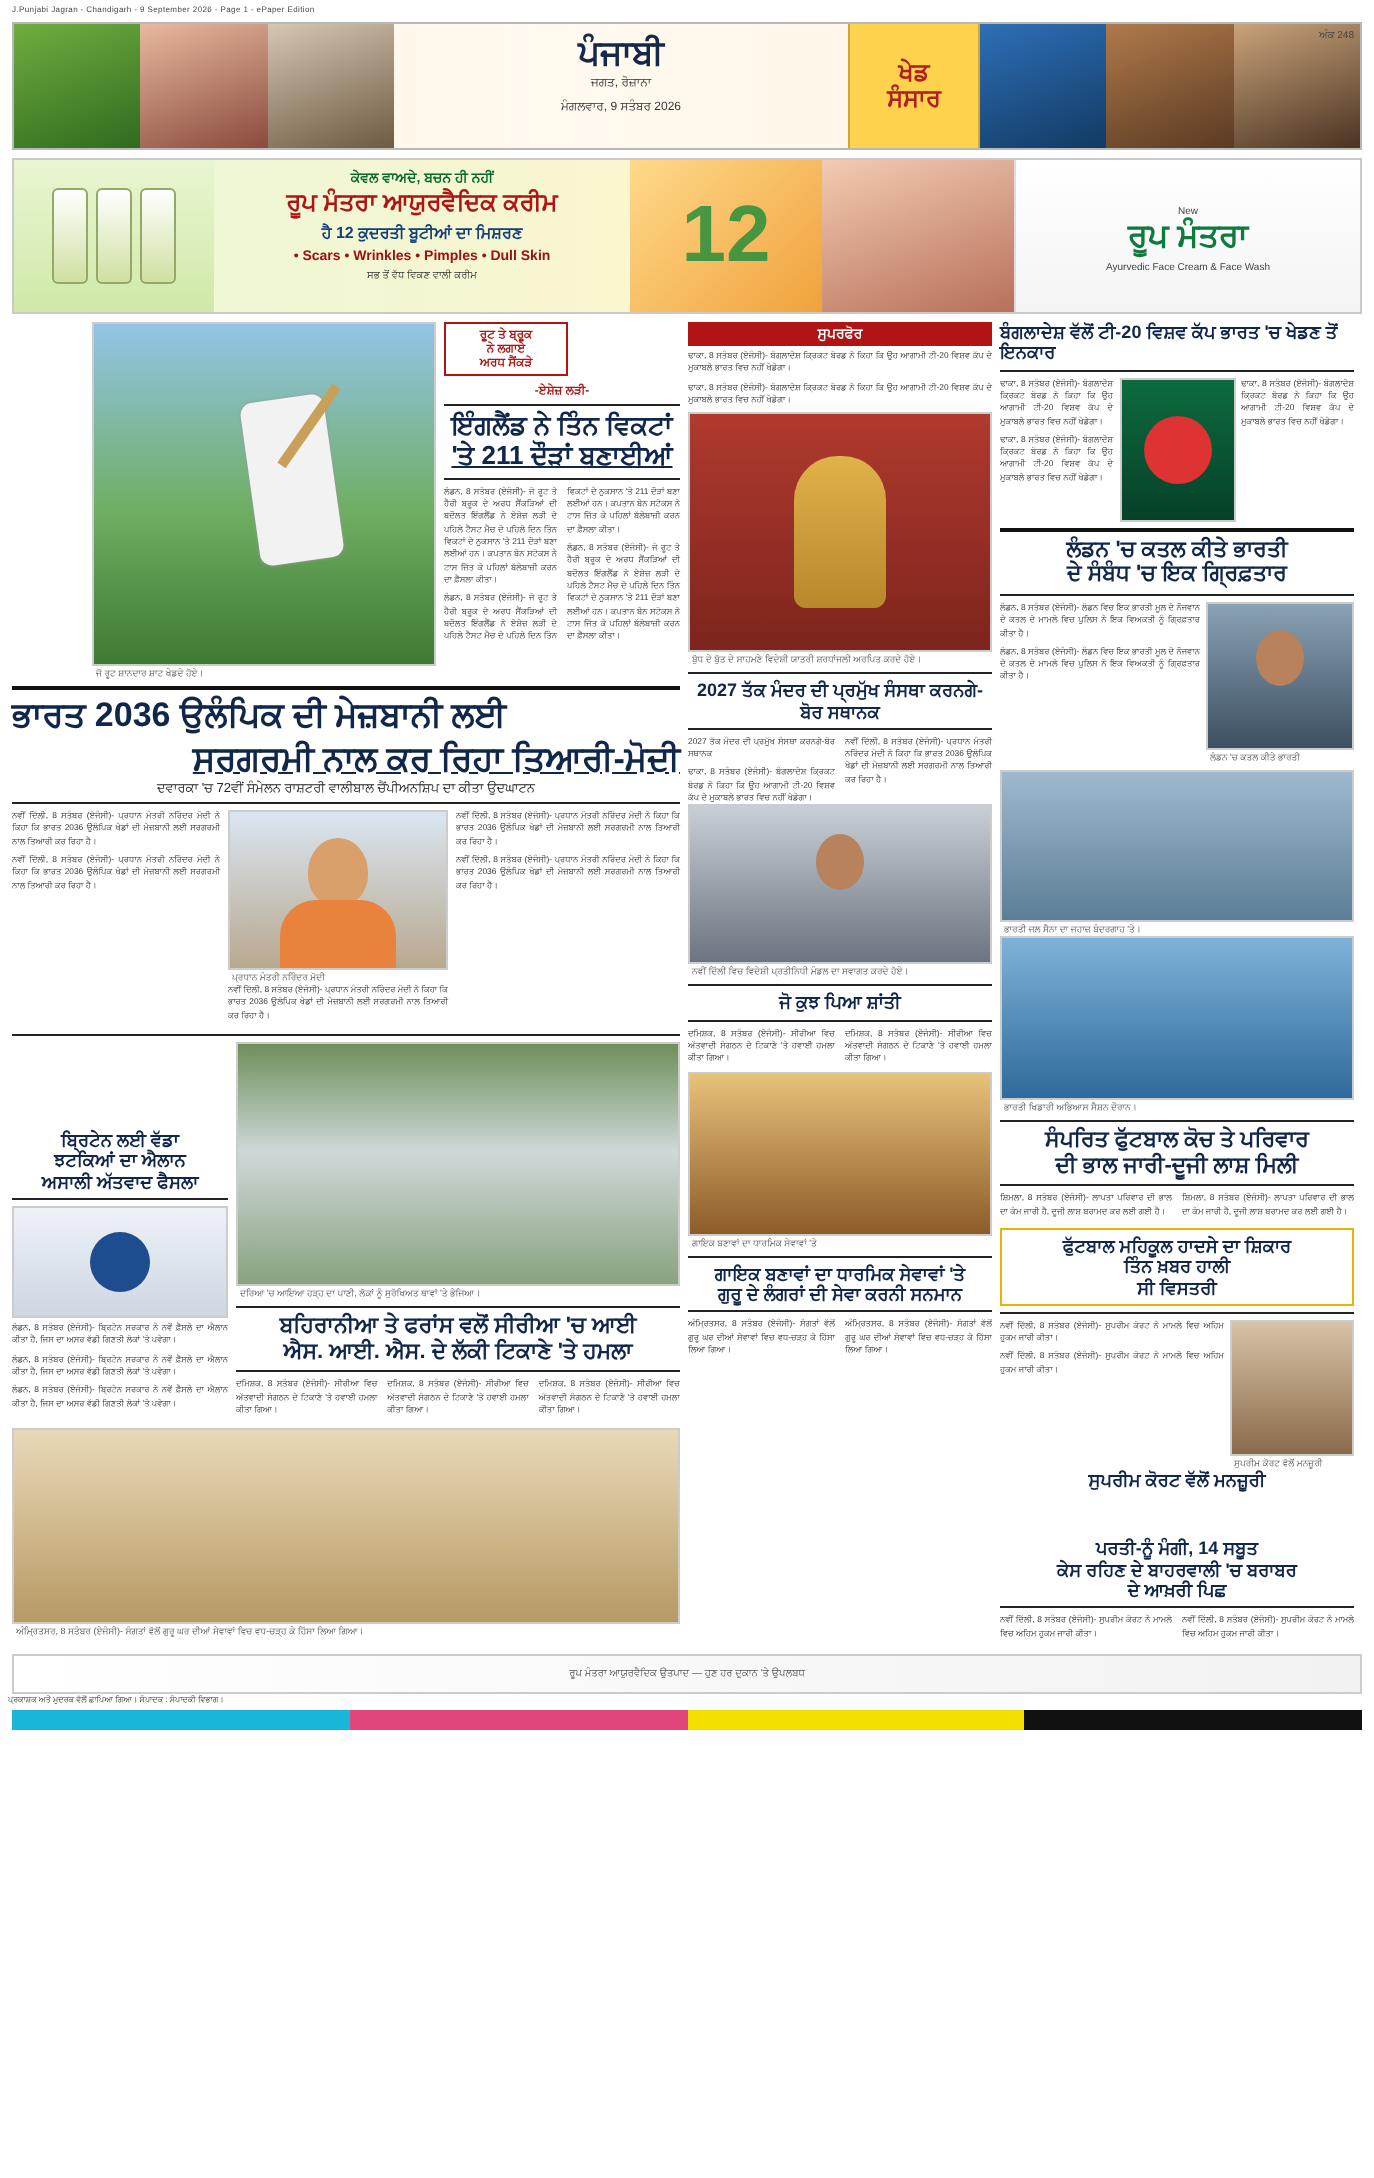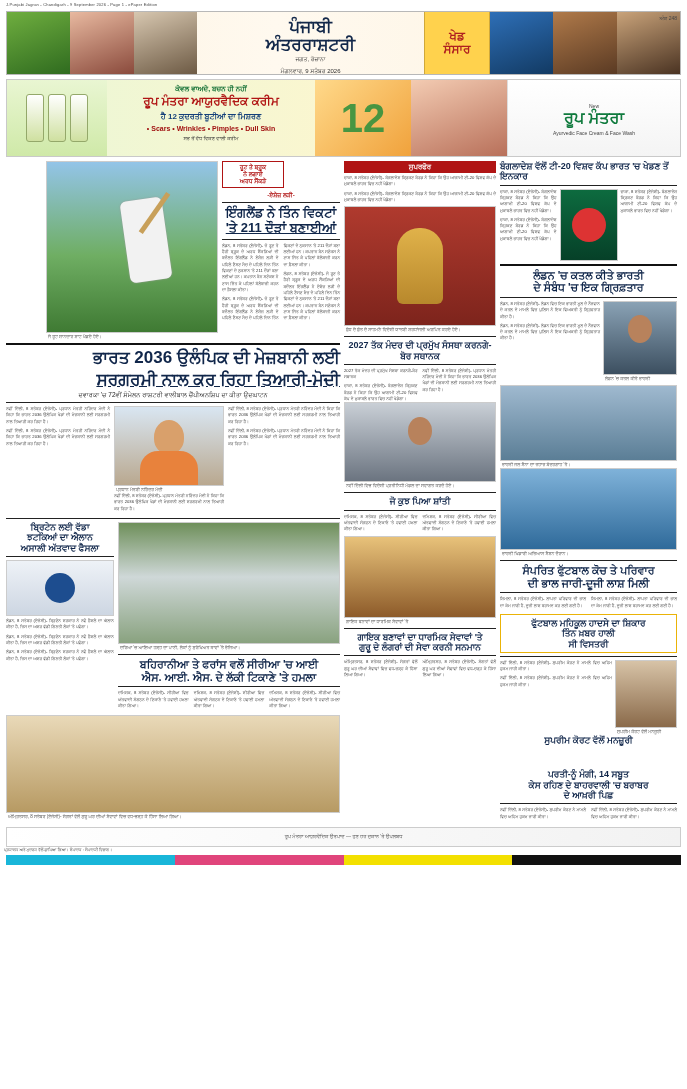--- a/index.html
+++ b/index.html
@@ -108,21 +108,20 @@
   <div class="microbar">J.Punjabi Jagran - Chandigarh - 9 September 2026 - Page 1 - ePaper Edition</div>
 
   <div class="masthead">
     <div class="mh-photos-left">
       <div class="mh-ph p1"></div>
       <div class="mh-ph p2"></div>
       <div class="mh-ph p3"></div>
     </div>
     <div class="mh-center">
       <div class="mh-title">ਪੰਜਾਬੀ</div>
-      <div class="mh-title">ਅੰਤਰਰਾਸ਼ਟਰੀ</div>
       <div class="mh-sub">ਜਗਤ, ਰੋਜ਼ਾਨਾ</div>
       <div class="mh-date">ਮੰਗਲਵਾਰ, 9 ਸਤੰਬਰ 2026</div>
     </div>
     <div class="mh-khed">
       <b>ਖੇਡ</b>
       <b>ਸੰਸਾਰ</b>
     </div>
     <div class="mh-photos-right">
       <div class="mh-ph p4"></div>
       <div class="mh-ph p5"></div>
@@ -182,21 +181,21 @@
             <p>ਲੰਡਨ, 8 ਸਤੰਬਰ (ਏਜੰਸੀ)- ਜੋ ਰੂਟ ਤੇ ਹੈਰੀ ਬ੍ਰੂਕ ਦੇ ਅਰਧ ਸੈਂਕੜਿਆਂ ਦੀ ਬਦੌਲਤ ਇੰਗਲੈਂਡ ਨੇ ਏਸ਼ੇਜ਼ ਲੜੀ ਦੇ ਪਹਿਲੇ ਟੈਸਟ ਮੈਚ ਦੇ ਪਹਿਲੇ ਦਿਨ ਤਿੰਨ ਵਿਕਟਾਂ ਦੇ ਨੁਕਸਾਨ 'ਤੇ 211 ਦੌੜਾਂ ਬਣਾ ਲਈਆਂ ਹਨ। ਕਪਤਾਨ ਬੇਨ ਸਟੋਕਸ ਨੇ ਟਾਸ ਜਿੱਤ ਕੇ ਪਹਿਲਾਂ ਬੱਲੇਬਾਜ਼ੀ ਕਰਨ ਦਾ ਫ਼ੈਸਲਾ ਕੀਤਾ।</p>
             <p>ਲੰਡਨ, 8 ਸਤੰਬਰ (ਏਜੰਸੀ)- ਜੋ ਰੂਟ ਤੇ ਹੈਰੀ ਬ੍ਰੂਕ ਦੇ ਅਰਧ ਸੈਂਕੜਿਆਂ ਦੀ ਬਦੌਲਤ ਇੰਗਲੈਂਡ ਨੇ ਏਸ਼ੇਜ਼ ਲੜੀ ਦੇ ਪਹਿਲੇ ਟੈਸਟ ਮੈਚ ਦੇ ਪਹਿਲੇ ਦਿਨ ਤਿੰਨ ਵਿਕਟਾਂ ਦੇ ਨੁਕਸਾਨ 'ਤੇ 211 ਦੌੜਾਂ ਬਣਾ ਲਈਆਂ ਹਨ। ਕਪਤਾਨ ਬੇਨ ਸਟੋਕਸ ਨੇ ਟਾਸ ਜਿੱਤ ਕੇ ਪਹਿਲਾਂ ਬੱਲੇਬਾਜ਼ੀ ਕਰਨ ਦਾ ਫ਼ੈਸਲਾ ਕੀਤਾ।</p>
             <p>ਲੰਡਨ, 8 ਸਤੰਬਰ (ਏਜੰਸੀ)- ਜੋ ਰੂਟ ਤੇ ਹੈਰੀ ਬ੍ਰੂਕ ਦੇ ਅਰਧ ਸੈਂਕੜਿਆਂ ਦੀ ਬਦੌਲਤ ਇੰਗਲੈਂਡ ਨੇ ਏਸ਼ੇਜ਼ ਲੜੀ ਦੇ ਪਹਿਲੇ ਟੈਸਟ ਮੈਚ ਦੇ ਪਹਿਲੇ ਦਿਨ ਤਿੰਨ ਵਿਕਟਾਂ ਦੇ ਨੁਕਸਾਨ 'ਤੇ 211 ਦੌੜਾਂ ਬਣਾ ਲਈਆਂ ਹਨ। ਕਪਤਾਨ ਬੇਨ ਸਟੋਕਸ ਨੇ ਟਾਸ ਜਿੱਤ ਕੇ ਪਹਿਲਾਂ ਬੱਲੇਬਾਜ਼ੀ ਕਰਨ ਦਾ ਫ਼ੈਸਲਾ ਕੀਤਾ।</p>
           </div>
         </div>
       </div>
 
       <div class="rule2"></div>
 
       <div>
-        <div class="hl hl-xl" style="text-align:right;">ਭਾਰਤ 2036 ਉਲੰਪਿਕ ਦੀ ਮੇਜ਼ਬਾਨੀ ਲਈ</div>
+        <div class="hl hl-xl" style="text-align:left;">ਭਾਰਤ 2036 ਉਲੰਪਿਕ ਦੀ ਮੇਜ਼ਬਾਨੀ ਲਈ</div>
         <div class="hl hl-xl" style="text-align:right;margin-top:2px;text-decoration:underline;">ਸਰਗਰਮੀ ਨਾਲ ਕਰ ਰਿਹਾ ਤਿਆਰੀ-ਮੋਦੀ</div>
         <div class="sub">ਦਵਾਰਕਾ 'ਚ 72ਵੀਂ ਸੰਮੇਲਨ ਰਾਸ਼ਟਰੀ ਵਾਲੀਬਾਲ ਚੈਂਪੀਅਨਸ਼ਿਪ ਦਾ ਕੀਤਾ ਉਦਘਾਟਨ</div>
         <div class="rule"></div>
         <div style="display:flex;gap:4px;margin-top:2px;">
           <div class="txt" style="width:104px;">
             <p>ਨਵੀਂ ਦਿੱਲੀ, 8 ਸਤੰਬਰ (ਏਜੰਸੀ)- ਪ੍ਰਧਾਨ ਮੰਤਰੀ ਨਰਿੰਦਰ ਮੋਦੀ ਨੇ ਕਿਹਾ ਕਿ ਭਾਰਤ 2036 ਉਲੰਪਿਕ ਖੇਡਾਂ ਦੀ ਮੇਜ਼ਬਾਨੀ ਲਈ ਸਰਗਰਮੀ ਨਾਲ ਤਿਆਰੀ ਕਰ ਰਿਹਾ ਹੈ।</p>
             <p>ਨਵੀਂ ਦਿੱਲੀ, 8 ਸਤੰਬਰ (ਏਜੰਸੀ)- ਪ੍ਰਧਾਨ ਮੰਤਰੀ ਨਰਿੰਦਰ ਮੋਦੀ ਨੇ ਕਿਹਾ ਕਿ ਭਾਰਤ 2036 ਉਲੰਪਿਕ ਖੇਡਾਂ ਦੀ ਮੇਜ਼ਬਾਨੀ ਲਈ ਸਰਗਰਮੀ ਨਾਲ ਤਿਆਰੀ ਕਰ ਰਿਹਾ ਹੈ।</p>
           </div>
           <div style="width:110px;">
             <div class="photo ph-modi">
@@ -212,21 +211,21 @@
             <p>ਨਵੀਂ ਦਿੱਲੀ, 8 ਸਤੰਬਰ (ਏਜੰਸੀ)- ਪ੍ਰਧਾਨ ਮੰਤਰੀ ਨਰਿੰਦਰ ਮੋਦੀ ਨੇ ਕਿਹਾ ਕਿ ਭਾਰਤ 2036 ਉਲੰਪਿਕ ਖੇਡਾਂ ਦੀ ਮੇਜ਼ਬਾਨੀ ਲਈ ਸਰਗਰਮੀ ਨਾਲ ਤਿਆਰੀ ਕਰ ਰਿਹਾ ਹੈ।</p>
             <p>ਨਵੀਂ ਦਿੱਲੀ, 8 ਸਤੰਬਰ (ਏਜੰਸੀ)- ਪ੍ਰਧਾਨ ਮੰਤਰੀ ਨਰਿੰਦਰ ਮੋਦੀ ਨੇ ਕਿਹਾ ਕਿ ਭਾਰਤ 2036 ਉਲੰਪਿਕ ਖੇਡਾਂ ਦੀ ਮੇਜ਼ਬਾਨੀ ਲਈ ਸਰਗਰਮੀ ਨਾਲ ਤਿਆਰੀ ਕਰ ਰਿਹਾ ਹੈ।</p>
           </div>
         </div>
       </div>
 
       <div class="rule"></div>
 
       <div style="display:flex;gap:4px;">
         <div style="width:108px;">
-          <div class="hl hl-sm" style="text-align:center;">ਬ੍ਰਿਟੇਨ ਲਈ ਵੱਡਾ</div>
+          <div class="hl hl-sm" style="text-align:center;margin-top:44px;">ਬ੍ਰਿਟੇਨ ਲਈ ਵੱਡਾ</div>
           <div class="hl hl-sm" style="text-align:center;">ਝਟਕਿਆਂ ਦਾ ਐਲਾਨ</div>
           <div class="hl hl-sm" style="text-align:center;">ਅਸਾਲੀ ਅੱਤਵਾਦ ਫੈਸਲਾ</div>
           <div class="rule"></div>
           <div class="photo ph-logo">
             <div class="circ"></div>
           </div>
           <div class="txt" style="margin-top:2px;">
             <p>ਲੰਡਨ, 8 ਸਤੰਬਰ (ਏਜੰਸੀ)- ਬ੍ਰਿਟੇਨ ਸਰਕਾਰ ਨੇ ਨਵੇਂ ਫ਼ੈਸਲੇ ਦਾ ਐਲਾਨ ਕੀਤਾ ਹੈ, ਜਿਸ ਦਾ ਅਸਰ ਵੱਡੀ ਗਿਣਤੀ ਲੋਕਾਂ 'ਤੇ ਪਵੇਗਾ।</p>
             <p>ਲੰਡਨ, 8 ਸਤੰਬਰ (ਏਜੰਸੀ)- ਬ੍ਰਿਟੇਨ ਸਰਕਾਰ ਨੇ ਨਵੇਂ ਫ਼ੈਸਲੇ ਦਾ ਐਲਾਨ ਕੀਤਾ ਹੈ, ਜਿਸ ਦਾ ਅਸਰ ਵੱਡੀ ਗਿਣਤੀ ਲੋਕਾਂ 'ਤੇ ਪਵੇਗਾ।</p>
             <p>ਲੰਡਨ, 8 ਸਤੰਬਰ (ਏਜੰਸੀ)- ਬ੍ਰਿਟੇਨ ਸਰਕਾਰ ਨੇ ਨਵੇਂ ਫ਼ੈਸਲੇ ਦਾ ਐਲਾਨ ਕੀਤਾ ਹੈ, ਜਿਸ ਦਾ ਅਸਰ ਵੱਡੀ ਗਿਣਤੀ ਲੋਕਾਂ 'ਤੇ ਪਵੇਗਾ।</p>

